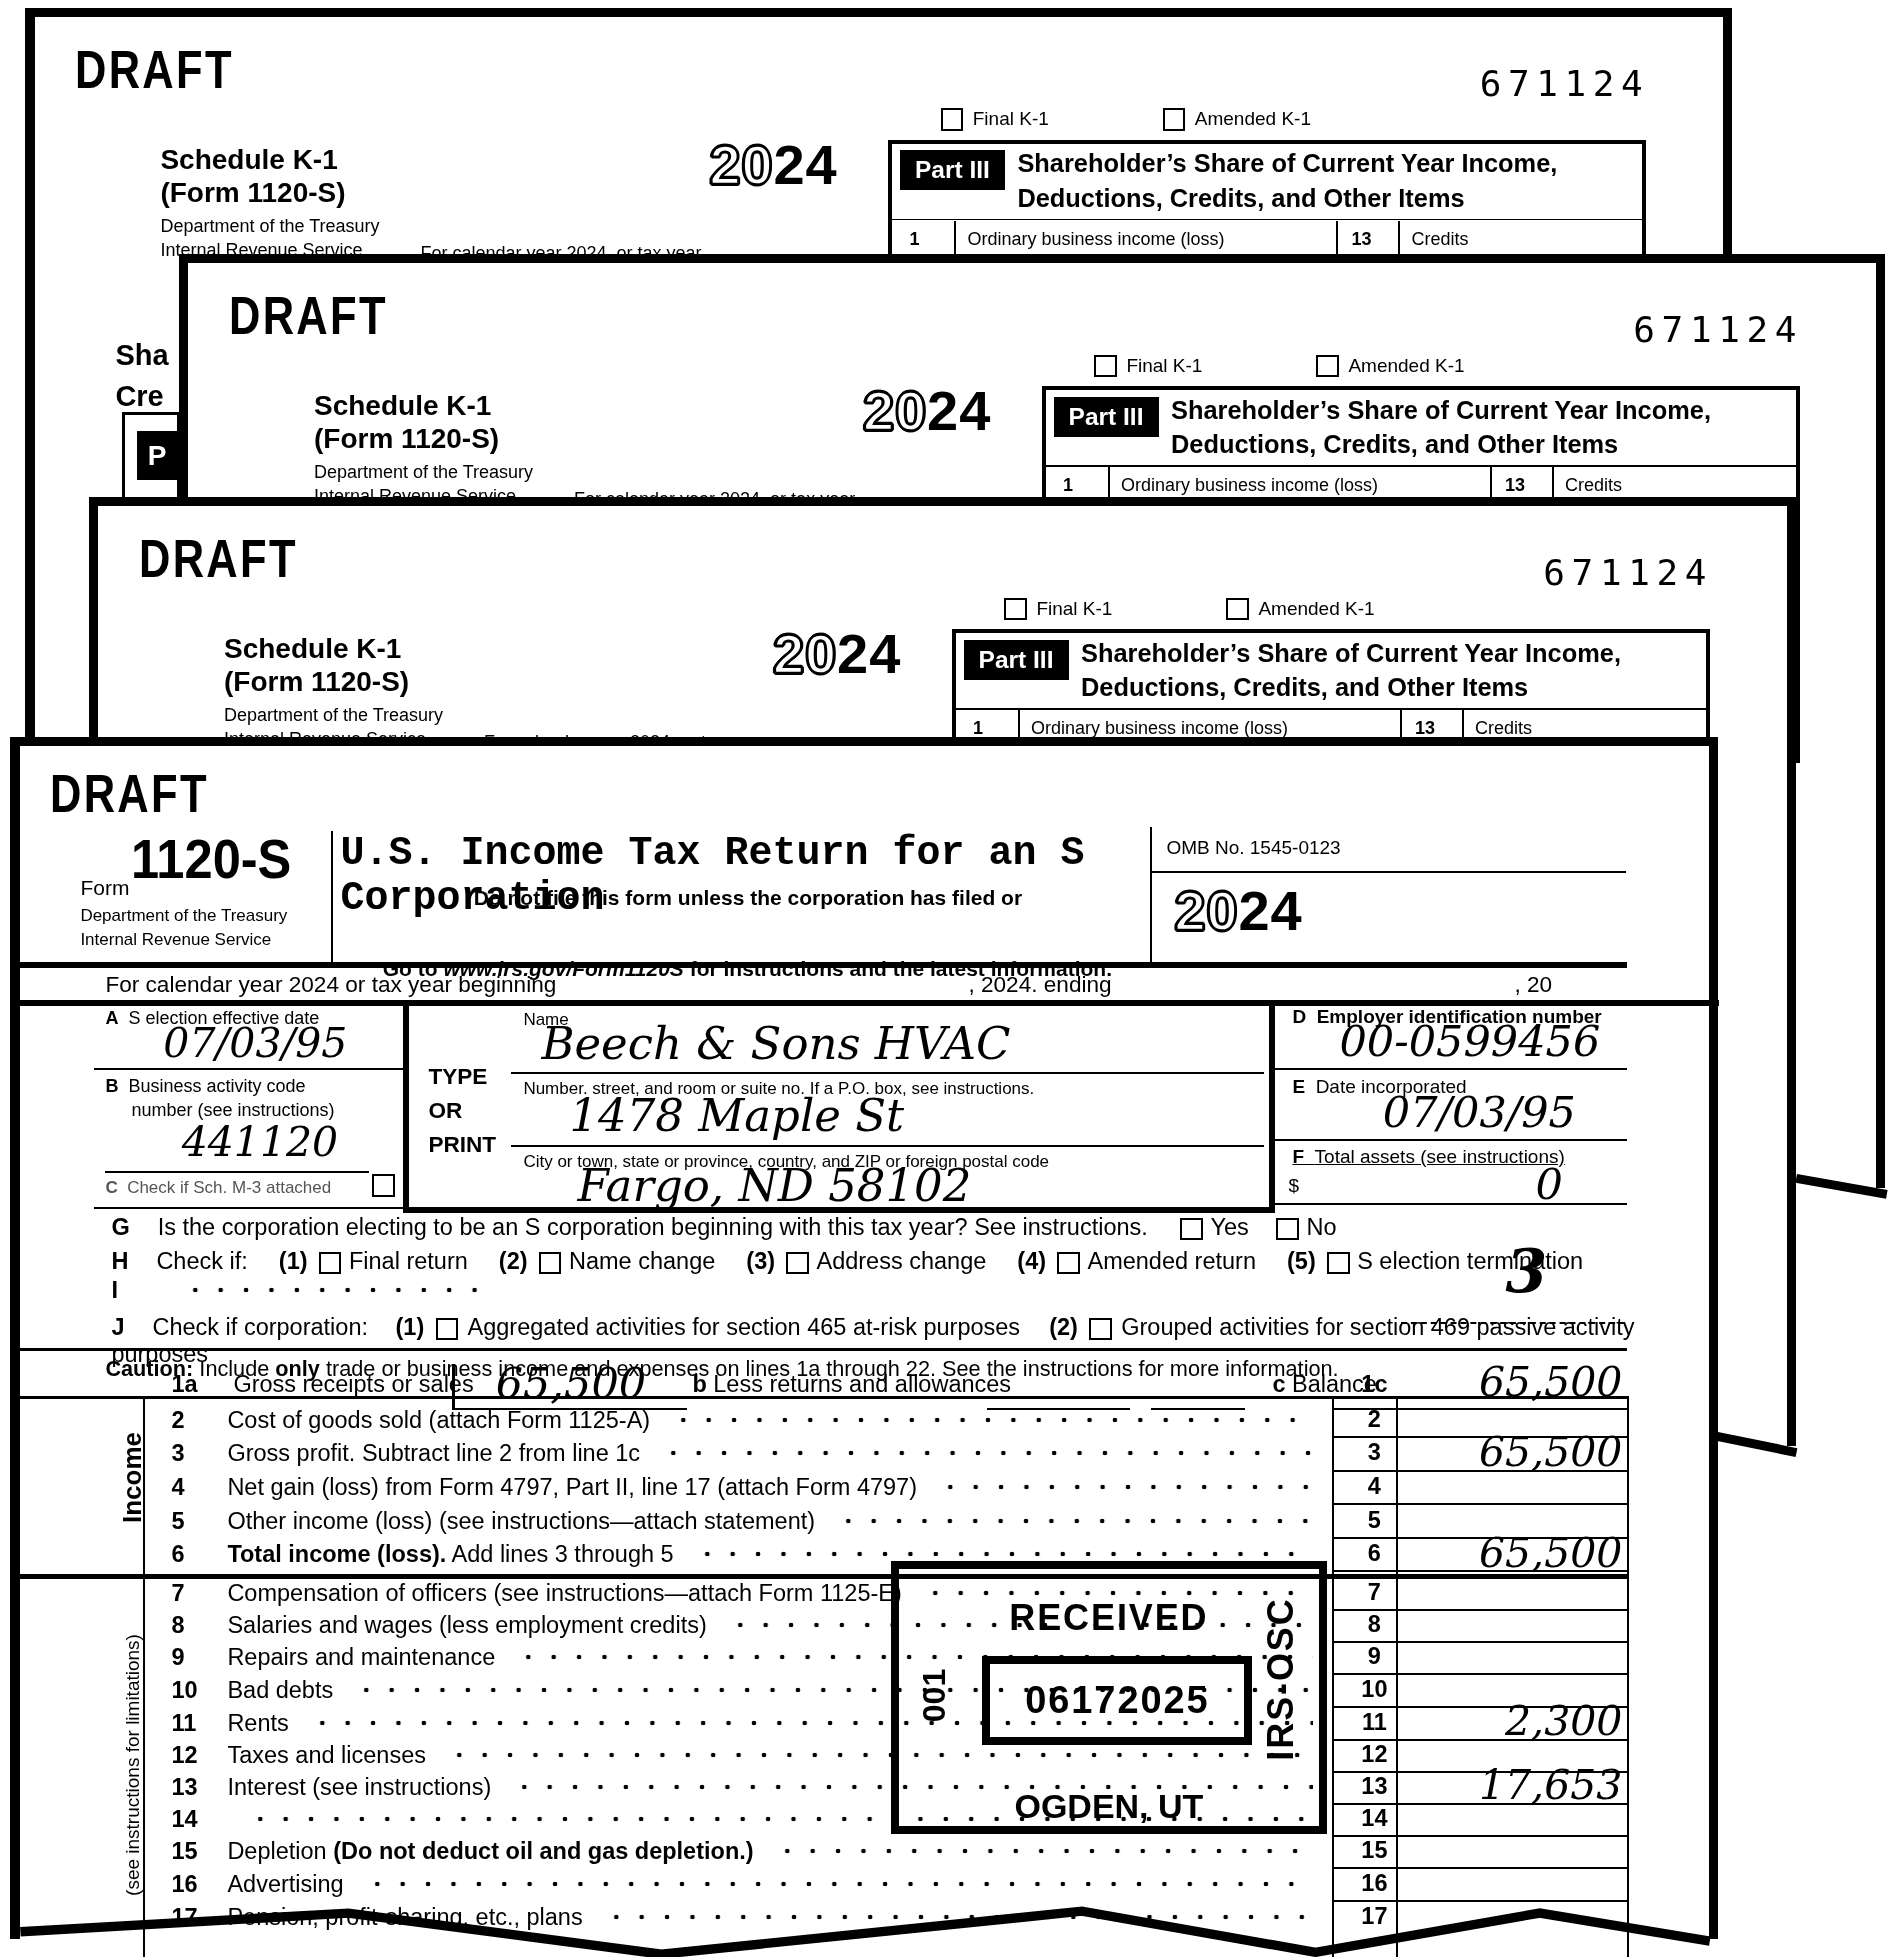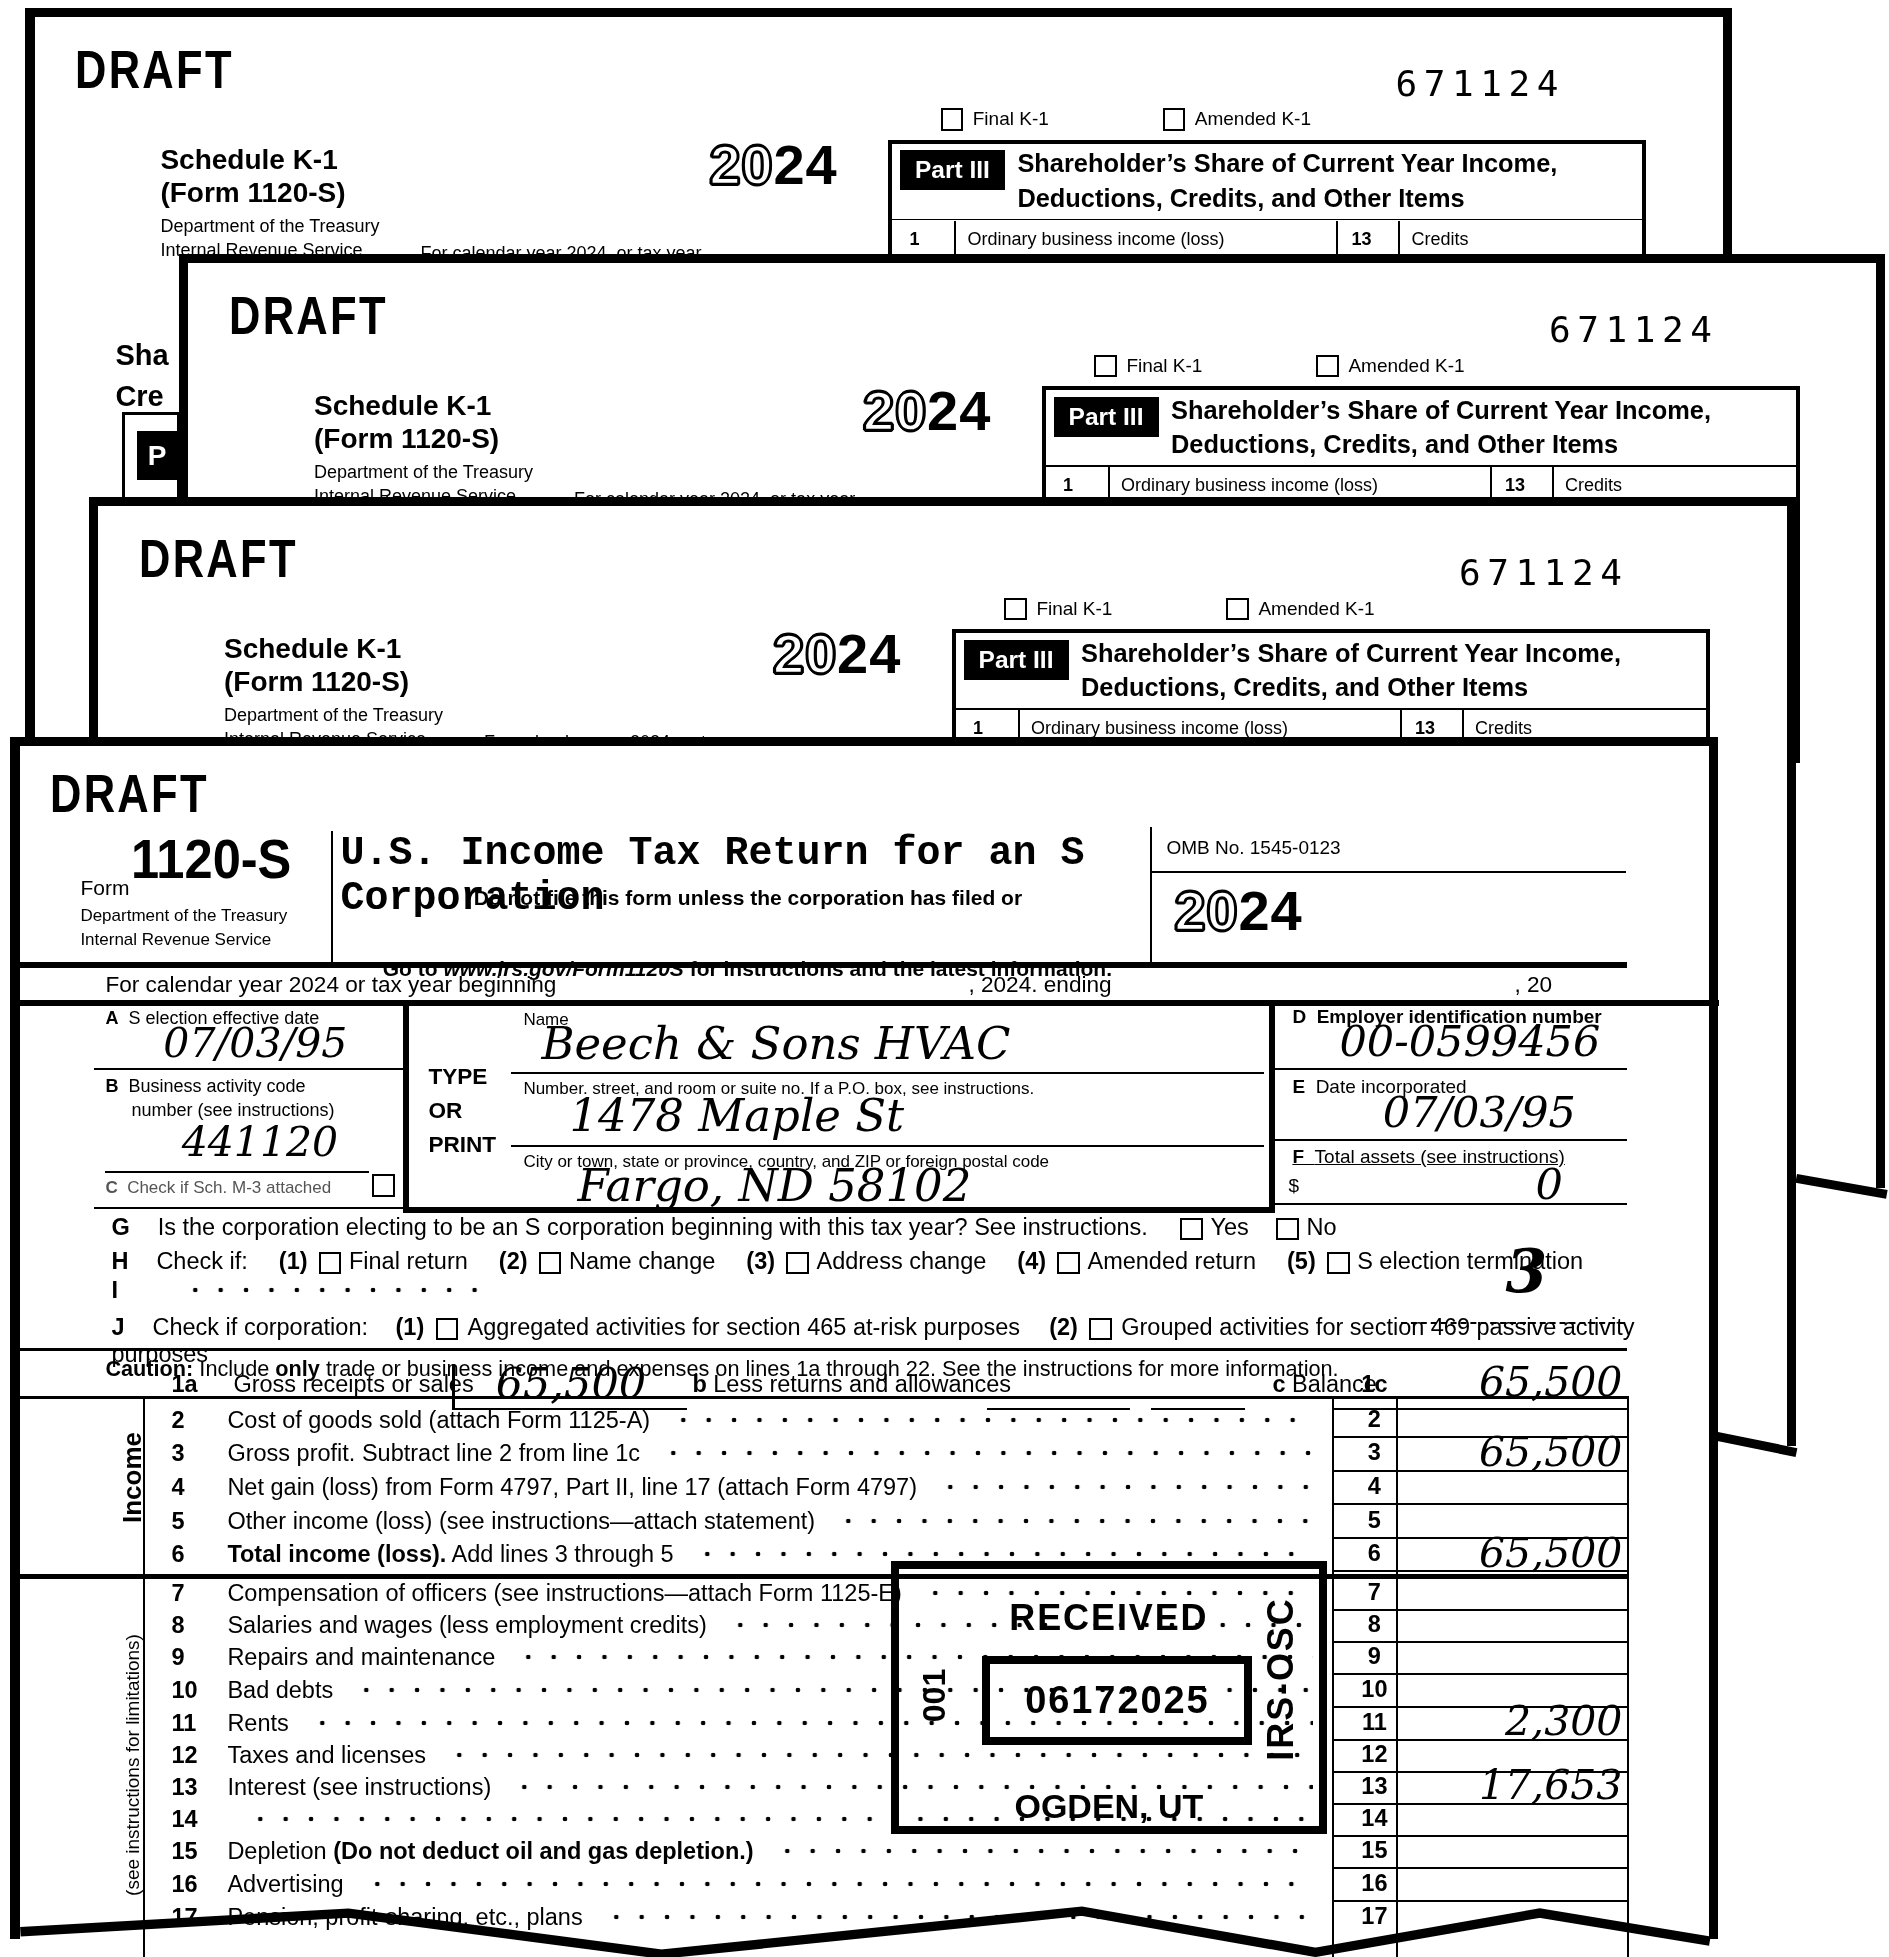--- a/index.html
+++ b/index.html
@@ -17,21 +17,21 @@
   .draft{font-weight:bold;font-size:53px;letter-spacing:2.8px;transform:scaleX(.82);transform-origin:left top;}
   .k1 .draft{position:absolute;left:50px;top:31px;}
   .k1-sched{position:absolute;left:135px;top:136px;font-weight:bold;font-size:28px;}
   .k1-form{position:absolute;left:135px;top:169px;font-weight:bold;font-size:28px;}
   .k1-dept{position:absolute;left:135px;top:208px;font-size:18px;}
   .k1-irs{position:absolute;left:135px;top:232px;font-size:18px;}
   .k1-cal{position:absolute;left:395px;top:235px;font-size:18px;}
   .yearbox{font-weight:bold;font-size:56px;letter-spacing:0.9px;}
   .yr-out{color:#fff;-webkit-text-stroke:2.4px #000;text-shadow:-1.9px 0 #000,1.9px 0 #000,0 -1.9px #000,0 1.9px #000;font-weight:bold;}
   .k1 .yearbox{position:absolute;left:684px;top:124px;}
-  .k1-code{position:absolute;left:1370px;top:55px;width:254px;text-align:left;
+  .k1-code{position:absolute;left:1370px;top:55px;width:254px;text-align:right;
            font-family:"DejaVu Sans Mono",monospace;font-size:36px;letter-spacing:6.6px;}
   .cb{display:inline-block;width:22.6px;height:22.6px;border:2.8px solid #000;background:#fff;vertical-align:middle;box-sizing:border-box;}
   .k1-final{position:absolute;left:906px;top:100px;font-size:19px;}
   .k1-amend{position:absolute;left:1128px;top:100px;font-size:19px;}
   .k1-final span,.k1-amend span{margin-left:9.4px;vertical-align:middle;}
   .p3box{position:absolute;left:863px;top:132px;width:758px;height:377px;border:4.7px solid #000;box-sizing:border-box;}
   .p3tag{position:absolute;left:7.5px;top:6.6px;width:105px;height:40px;background:#000;color:#fff;
          font-weight:bold;font-size:24.5px;text-align:center;line-height:40px;}
   .p3t1{position:absolute;left:125px;top:5.6px;font-weight:bold;font-size:25.4px;}
   .p3t2{position:absolute;left:125px;top:40px;font-weight:bold;font-size:25.4px;}

